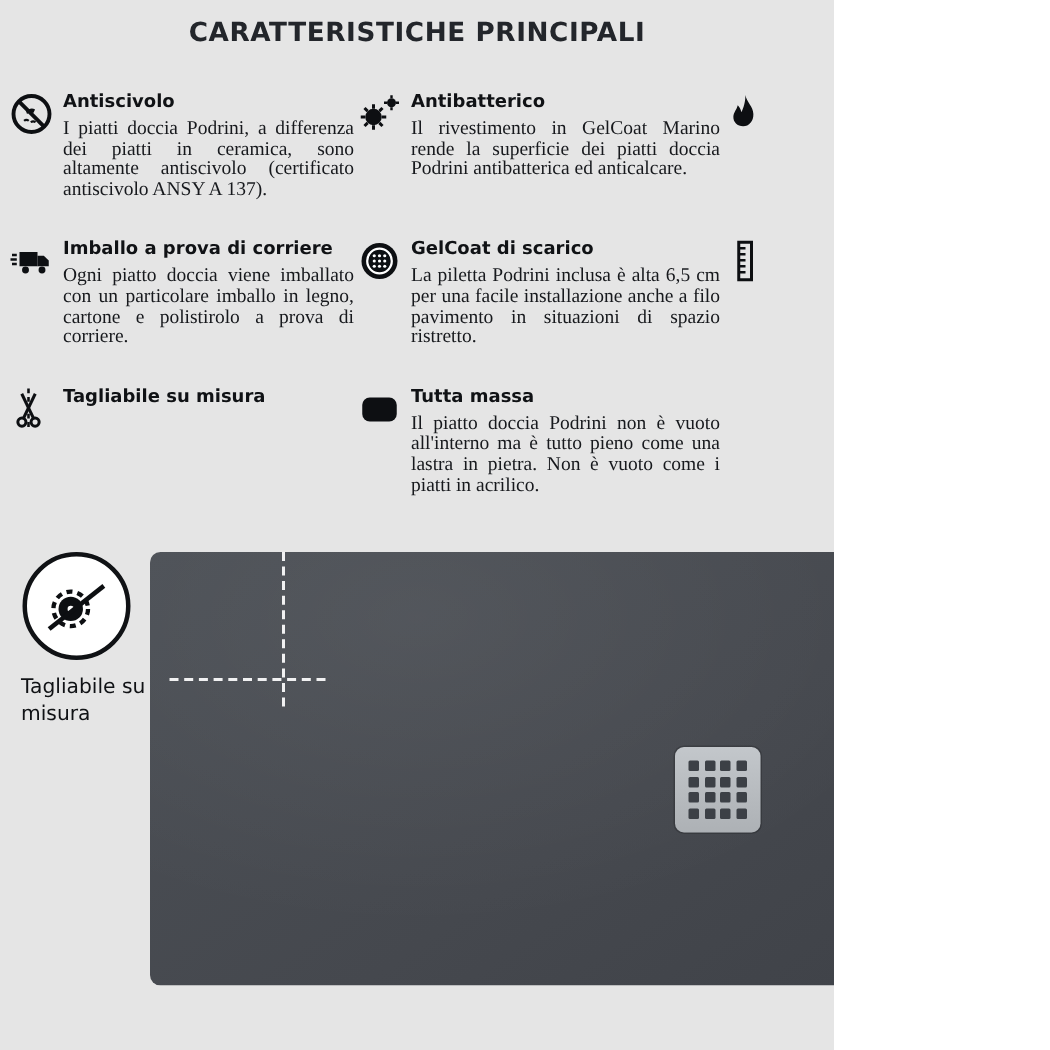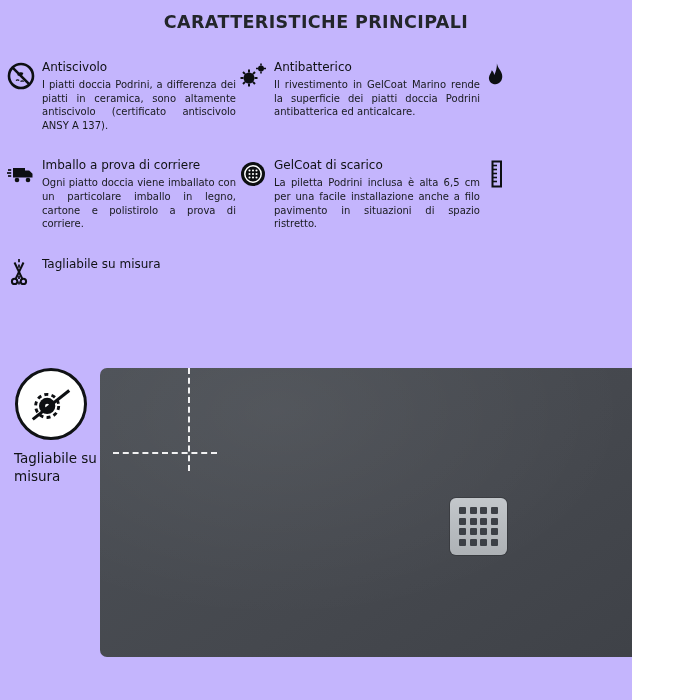--- a/index.html
+++ b/index.html
@@ -1,34 +1,34 @@
 <!DOCTYPE html>
 <html><head>
 <meta charset="utf-8">
 <style>
   * { margin:0; padding:0; box-sizing:border-box; }
   body { background:#ffffff; font-family:"DejaVu Sans", sans-serif; }
-  .page { position:relative; width:632px; height:700px; background:#c4b5fd; overflow:hidden; }
+  .page { position:relative; width:556px; height:700px; background:#e5e5e5; overflow:hidden; }
 
   .header { text-align:center; padding-top:12px; }
   .header h1 { font-size:17.5px; font-weight:bold; letter-spacing:0.4px; color:#23262b; }
 
   .features {
     display:grid;
     grid-template-columns:230px 242px 212px;
     column-gap:2px;
     row-gap:26px;
     padding:0 4px 0 6px;
     margin-top:28px;
   }
   .feature { display:flex; align-items:flex-start; }
   .f-icon { flex:0 0 36px; width:36px; display:flex; justify-content:flex-start; padding-top:1px; }
   .f-body { flex:1 1 auto; min-width:0; }
-  .f-title { font-size:12px; font-weight:normal; color:#101215; white-space:nowrap; margin-bottom:4px; }
-  .f-desc { font-size:10px; line-height:13.6px; color:#17191d; text-align:justify; }
+  .f-title { font-size:12px; font-weight:bold; color:#101215; white-space:nowrap; margin-bottom:4px; }
+  .f-desc { font-size:13px; line-height:13.6px; color:#17191d; text-align:justify;font-family:Liberation Serif, serif; }
 
   .badge-circle {
     position:absolute; left:15px; top:368px;
     width:72px; height:72px; border:3px solid #101215; border-radius:50%;
     display:flex; align-items:center; justify-content:center; background:#fff;
   }
   .badge-label {
     position:absolute; left:14px; top:450px; width:84px;
     font-size:13.5px; line-height:17.5px; color:#101215;
   }
@@ -197,20 +197,31 @@
             <circle cx="8.6" cy="23.4" r="2.7"></circle>
             <circle cx="17.4" cy="23.4" r="2.7"></circle>
           </g>
         </svg>
       </div>
       <div class="f-body">
         <div class="f-title">Tagliabile su misura</div>
       </div>
     </div>
 
+    <div class="feature">
+      <div class="f-icon">
+        <svg width="30" height="30" viewBox="0 0 30 30">
+          <rect x="3.5" y="7" width="23" height="16" rx="5" fill="#0d0f12"></rect>
+        </svg>
+      </div>
+      <div class="f-body">
+        <div class="f-title">Tutta massa</div>
+        <p class="f-desc">Il piatto doccia Podrini non è vuoto all'interno ma è tutto pieno come una lastra in pietra. Non è vuoto come i piatti in acrilico.</p>
+      </div>
+    </div>
 
   </div>
 
   <div class="badge-circle">
     <span>
       <svg width="48" height="48" viewBox="0 0 50 50">
         <circle cx="21" cy="27" r="12" fill="none" stroke="#0d0f12" stroke-width="3" stroke-dasharray="4.2 3.4"></circle>
         <circle cx="21" cy="27" r="8.5" fill="#0d0f12"></circle>
         <circle cx="21" cy="27" r="2.2" fill="#ffffff"></circle>
         <line x1="6" y1="41" x2="44" y2="11" stroke="#0d0f12" stroke-width="3.2"></line>

